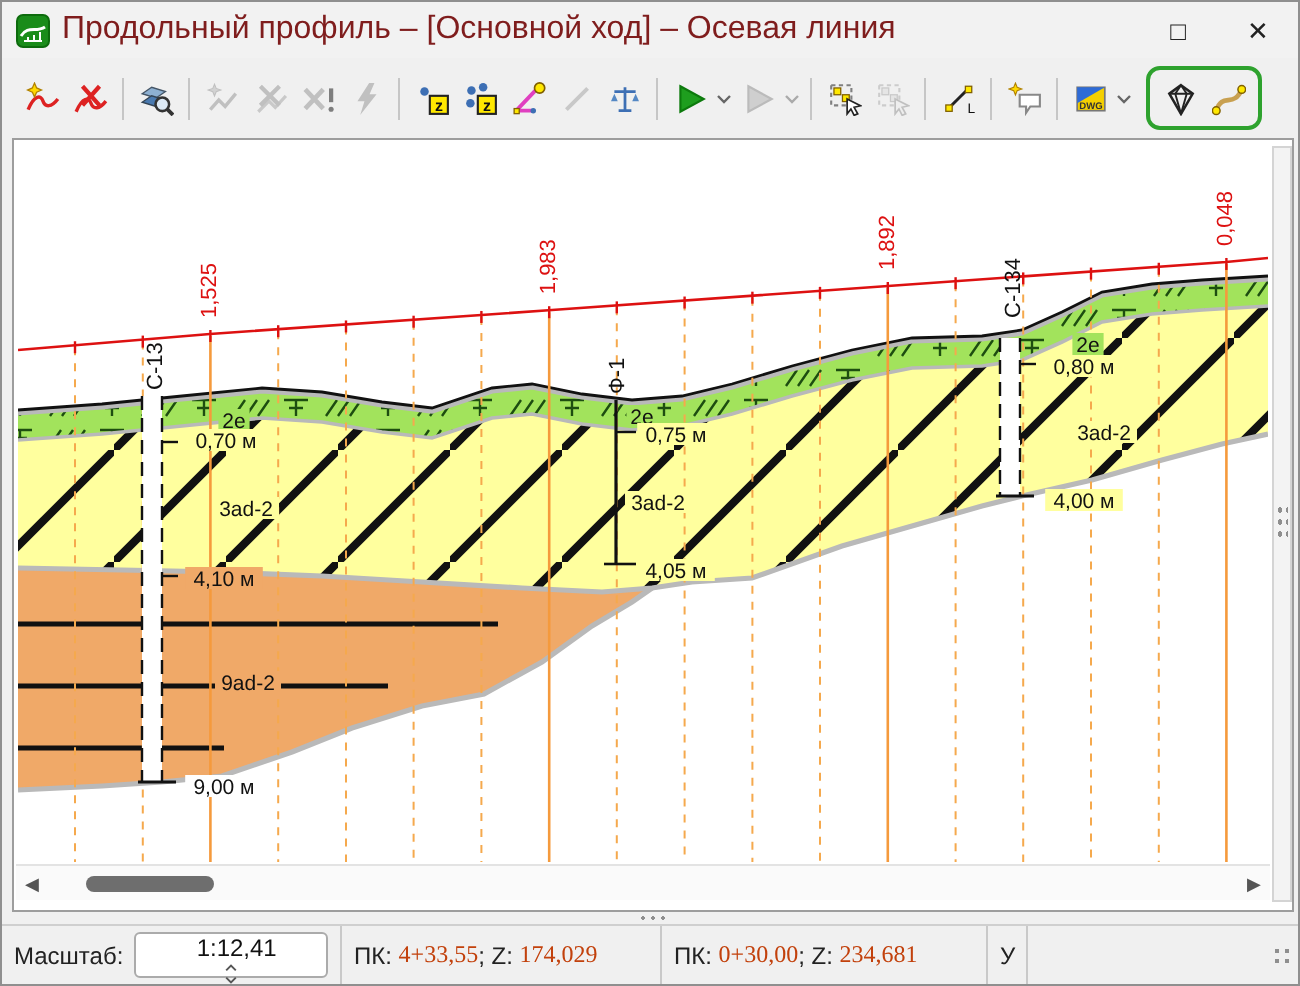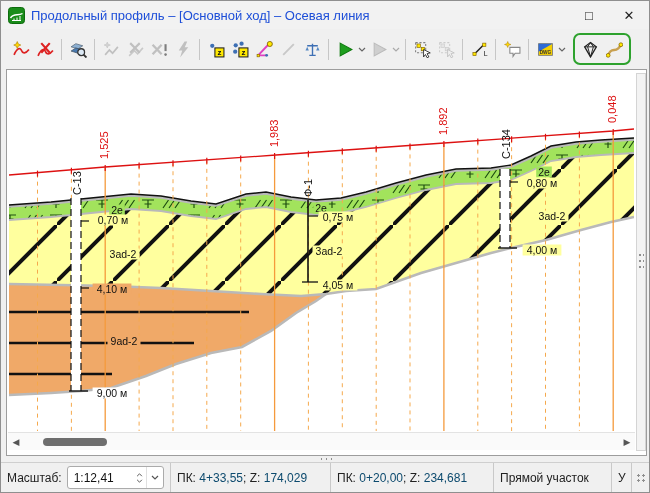--- a/index.html
+++ b/index.html
@@ -1,20 +1,20 @@
 <!DOCTYPE html>
 <html><head>
 <meta charset="utf-8">
 <style>
   html,body{margin:0;padding:0;background:#808080;font-family:"Liberation Sans",sans-serif;}
   .window{position:relative;width:650px;height:493px;background:#f0f0f0;border:1px solid #8f8f8f;box-sizing:border-box;overflow:hidden;}
   
   .titlebar{position:absolute;left:0;top:0;width:100%;height:28px;background:#f2f2f2;display:flex;align-items:center;}
   .titlebar .appicon{margin:0 6px 0 7px;width:17px;height:17px;flex:0 0 auto;}
-  .titletext{font-size:13px;color:#1d4ed8;white-space:nowrap;}
+  .titletext{font-size:16px;color:#7f1d1d;white-space:nowrap;}
   .winbtns{margin-left:auto;display:flex;align-items:center;height:100%;}
   .winbtn{width:40px;height:100%;display:flex;align-items:center;justify-content:center;font-size:13px;color:#222;}
   
   .toolbar{position:absolute;left:0;top:28px;width:100%;height:40px;display:flex;align-items:center;padding-left:8px;box-sizing:border-box;}
   .tbtn{width:24px;height:24px;display:flex;align-items:center;justify-content:center;flex:0 0 auto;}
   .tbtn svg{width:17px;height:17px;}
   .tbtn.dis{opacity:.55;filter:grayscale(1);}
   .chev{width:10px;height:24px;display:flex;align-items:center;justify-content:center;flex:0 0 auto;}
   .tsep{width:1px;height:21px;background:#c6c6c6;margin:0 4px;flex:0 0 auto;}
   .hlgroup{display:flex;align-items:center;border:2px solid #2ea22e;border-radius:7px;padding:0 3px;margin-left:6px;height:28px;}
@@ -25,22 +25,22 @@
   .vgrip{position:absolute;left:1px;top:178px;width:6px;height:18px;
     background-image:radial-gradient(#8f8f8f 1px,transparent 1.1px);background-size:4px 6px;}
   .hscroll{position:absolute;left:1px;top:362px;width:627px;height:17px;background:#fafafa;border-top:1px solid #e3e3e3;display:flex;align-items:center;}
   .harrow{width:16px;height:100%;display:flex;align-items:center;justify-content:center;color:#555;font-size:9px;}
   .hthumb{position:absolute;left:35px;top:5px;width:64px;height:8px;border-radius:4px;background:#6e6e6e;}
   .splitgrip{position:absolute;left:318px;top:456px;width:14px;height:4px;
     background-image:radial-gradient(#8f8f8f 1px,transparent 1.1px);background-size:5px 4px;}
   
   .statusbar{position:absolute;left:0;top:461px;width:100%;height:29px;background:#f0f0f0;border-top:1px solid #cfcfcf;display:flex;align-items:center;font-size:12px;color:#222;}
   .spanel{height:100%;display:flex;align-items:center;border-right:1px solid #c9c9c9;box-sizing:border-box;padding:0 6px;white-space:nowrap;overflow:hidden;}
-  .blue{color:#0c4a6e;}
-  .combo{display:flex;align-items:center;background:#fff;border:1px solid #ababab;border-radius:3px;height:21px;width:97px;margin-left:5px;}
+  .blue{color:#c2410c;font-family:Liberation Serif, serif;}
+  .combo{display:flex;align-items:center;background:#fff;border:1px solid #ababab;border-radius:3px;height:21px;width:97px;margin-left:5px;flex-direction:column;}
   .combo .val{flex:1;padding-left:6px;font-size:12px;color:#111;}
   .spin{display:flex;flex-direction:column;justify-content:center;width:14px;height:100%;}
   .spin svg{display:block;margin:1px auto;}
   .combo-chev{width:16px;height:100%;display:flex;align-items:center;justify-content:center;border-left:1px solid #e0e0e0;}
   .sizegrip{margin-left:auto;margin-right:3px;width:10px;height:10px;
     background-image:radial-gradient(#8f8f8f 1.1px,transparent 1.2px);background-size:5px 5px;}
   text{font-family:"Liberation Sans",sans-serif;}
 </style>
 </head>
 <body>
@@ -374,24 +374,21 @@
           <svg width="8" height="5" viewBox="0 0 8 5">
               <path d="M1,1 L4,4 L7,1" fill="none" stroke="#555" stroke-width="1.2"></path>
             </svg>
         </div>
       </div>
     </div>
     <div class="spanel" style="width:160px">
       <span>ПК:</span>&nbsp;<span class="blue">4+33,55</span><span>; Z:</span>&nbsp;<span class="blue">174,029</span>
     </div>
     <div class="spanel" style="width:163px">
-      <span>ПК:</span>&nbsp;<span class="blue">0+20,00</span><span>; Z:</span>&nbsp;<span class="blue">234,681</span>
-    </div>
-    <div class="spanel" style="width:118px">
-      <span>Прямой участок</span>
+      <span>ПК:</span>&nbsp;<span class="blue">0+30,00</span><span>; Z:</span>&nbsp;<span class="blue">234,681</span>
     </div>
     <div class="spanel" style="width:20px">
       <span>У</span>
     </div>
     <div class="sizegrip"></div>
   </div>
 
 </div>
 
 </body></html>

